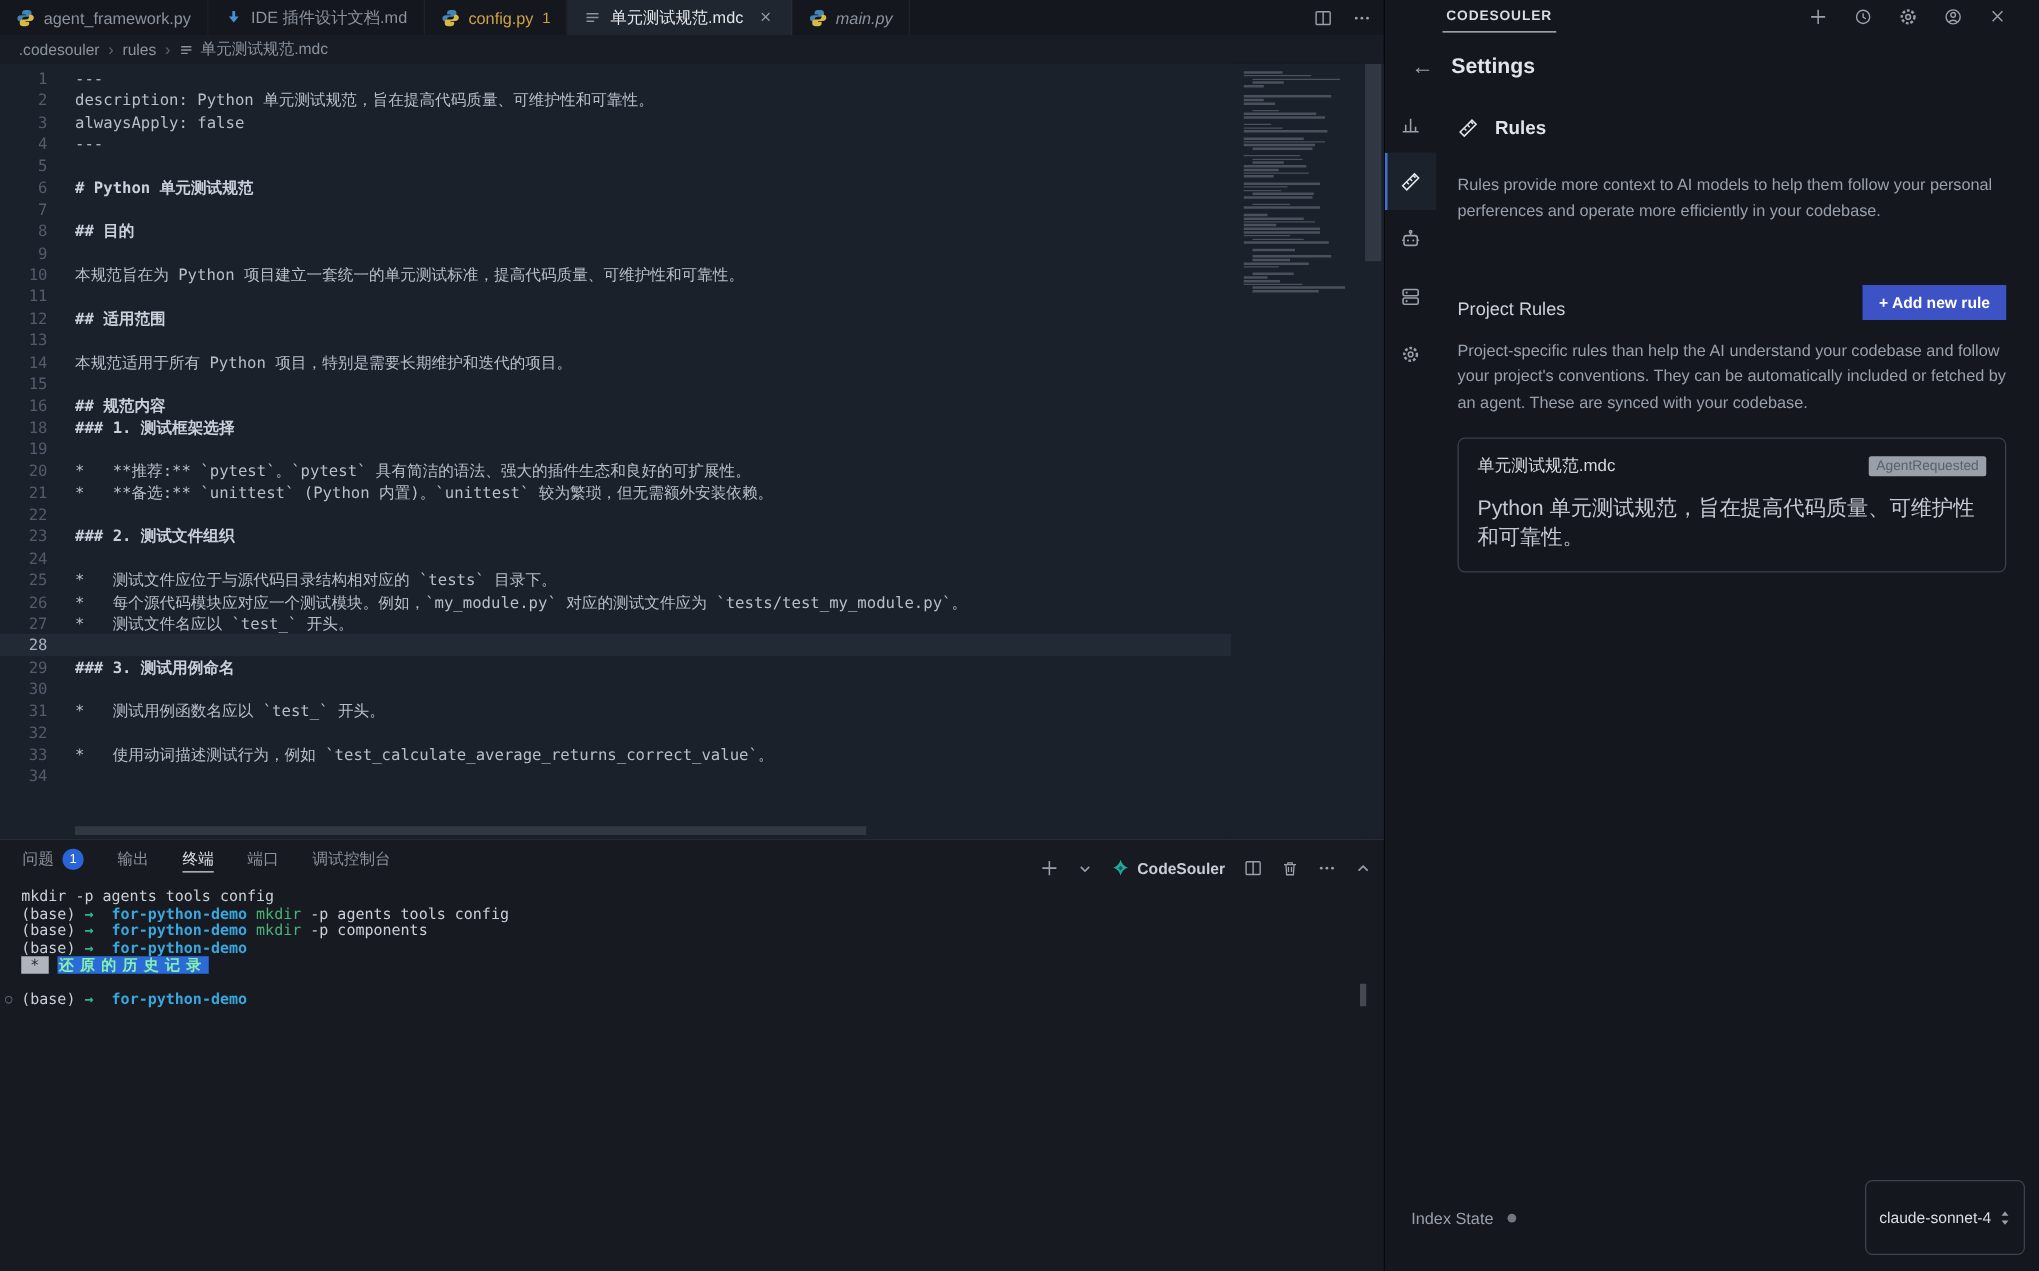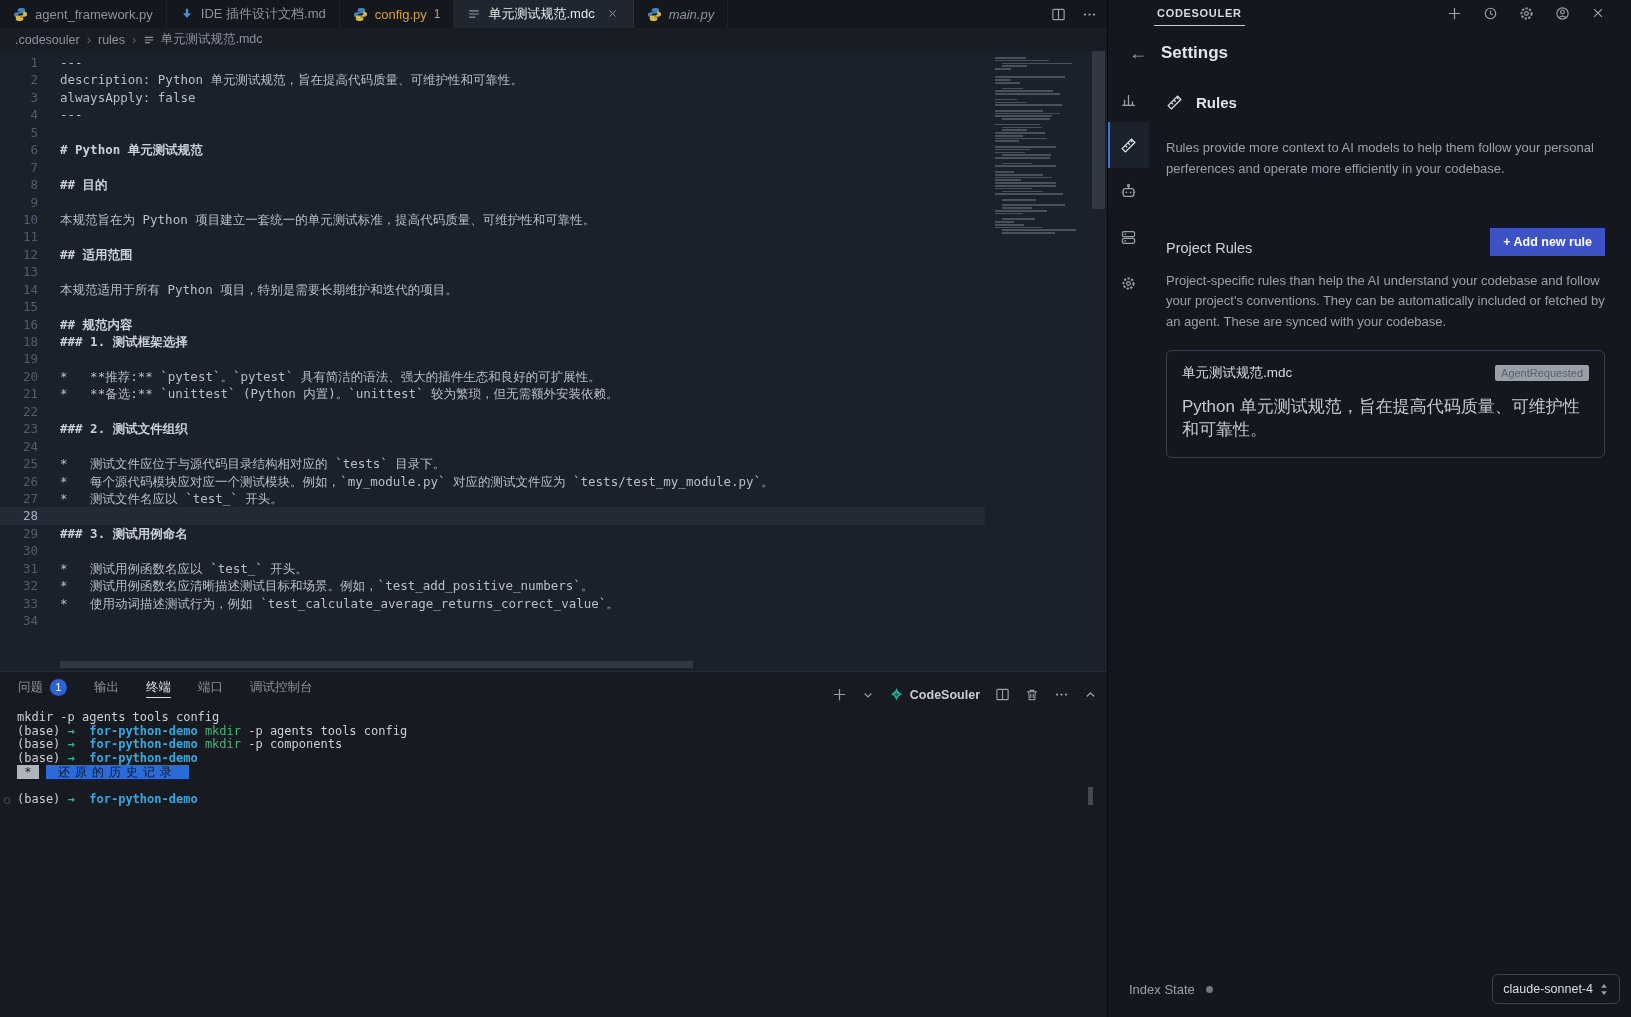--- a/index.html
+++ b/index.html
@@ -65,21 +65,21 @@
                    color:#c9ced6; font-weight:bold; }
 
   .term { flex:1; padding:9px 0 0 17px; font-family:"DejaVu Sans Mono", monospace;
           font-size:12px; position:relative; }
   .t-line { height:13.7px; line-height:13.7px; white-space:pre; color:#c9d0d8; position:relative; }
   .t-gutter { position:absolute; left:-13px; top:0; color:#6b7380; font-size:10px; }
   .seg-arrow { color:var(--terminal-arrow); font-weight:bold; }
   .seg-dir { color:var(--terminal-dir); font-weight:bold; }
   .seg-cmd { color:var(--terminal-cmd); }
   .seg-mark { background:#b0b5bd; color:#22262c; }
-  .seg-hl { background:var(--terminal-selection); color:#0f172a; letter-spacing:5px; padding:0 12px; }
+  .seg-hl { background:var(--terminal-selection); color:#86efac; letter-spacing:5px; padding:0 1px;font-weight:bold; }
   .term-vthumb { position:absolute; right:14px; top:85px; width:5px; height:18px;
                  background:rgba(150,160,175,.35); }
 
   
   .right { flex:1; background:#14171d; border-left:1px solid #07090c;
            display:flex; flex-direction:column; min-width:0; }
   .r-head { height:26px; display:flex; align-items:center; padding:0 26px 0 46px; flex:none; }
   .r-title { font-size:11px; font-weight:bold; letter-spacing:.7px; color:#d8dce2;
              height:100%; display:flex; align-items:center; border-bottom:1px solid #c9cdd3;
              padding:0 3px; cursor:pointer; }
@@ -111,21 +111,21 @@
   .card-head { display:flex; justify-content:space-between; align-items:center; }
   .card-title { font-size:13.5px; color:#d7dbe1; }
   .badge { background:var(--badge-bg); color:#5a616b; font-size:11px;
            padding:2px 6px; border-radius:2px; }
   .card-desc { font-size:17px; color:#c4cad3; margin-top:13px; }
 
   .r-footer { display:flex; align-items:center; padding:0 11px 13px 21px; flex:none; }
   .idx { font-size:13px; color:#99a1ac; display:flex; align-items:center; gap:11px; }
   .dot { width:7px; height:7px; border-radius:50%; background:#70777f; }
   .model { margin-left:auto; display:flex; align-items:center; gap:6px;
-           border:1px solid #3c434d; border-radius:6px; padding:7px 10px;
+           border:1px solid #3c434d; border-radius:6px; padding:22px 10px;
            font-size:12.5px; color:#dadde3; background:#14171d; cursor:pointer; }
 </style>
 </head>
 <body>
 
 <div class="app">
 
   <div class="left">
 
     <div class="tabbar">
@@ -331,21 +331,20 @@
           <div class="code-row">
             <span class="ln">30</span>
             <span class="lt"></span>
           </div>
           <div class="code-row">
             <span class="ln">31</span>
             <span class="lt">*   测试用例函数名应以 `test_` 开头。</span>
           </div>
           <div class="code-row">
             <span class="ln">32</span>
-            <span class="lt">*   测试用例函数名应清晰描述测试目标和场景。例如，`test_add_positive_numbers`。</span>
           </div>
           <div class="code-row">
             <span class="ln">33</span>
             <span class="lt">*   使用动词描述测试行为，例如 `test_calculate_average_returns_correct_value`。</span>
           </div>
           <div class="code-row">
             <span class="ln">34</span>
             <span class="lt"></span>
           </div>
         </div>

